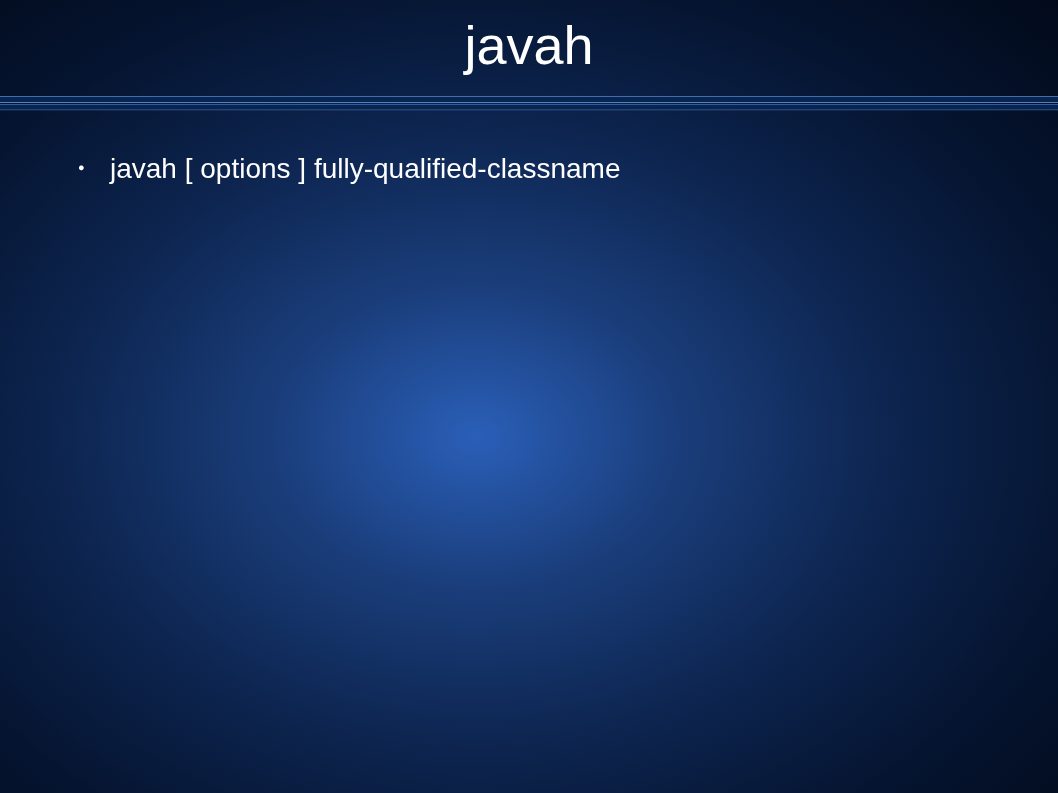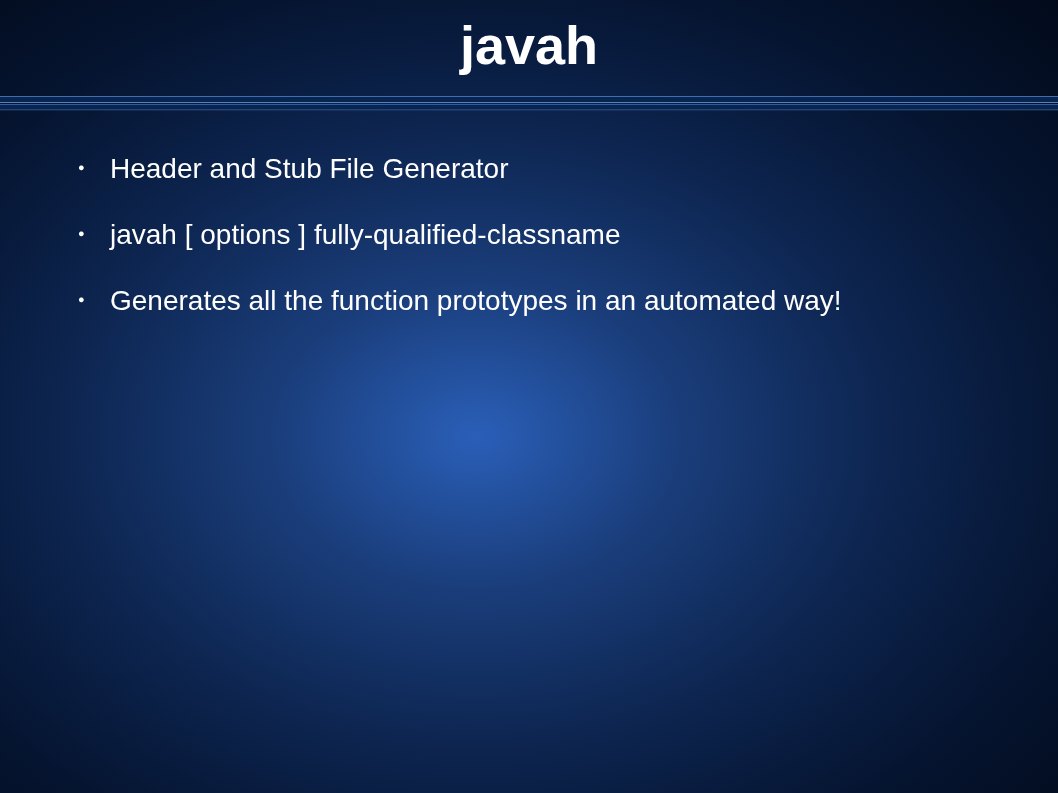--- a/index.html
+++ b/index.html
@@ -26,21 +26,21 @@
 }
 
 .title-area {
   padding-top: 14px;
   padding-bottom: 18px;
   text-align: center;
 }
 
 .title {
   font-size: 54px;
-  font-weight: bold;
+  font-weight: normal;
   color: #ffffff;
 }
 
 .divider {
   width: 100%;
   height: 18px;
   position: relative;
   background: linear-gradient(to bottom,
     transparent 0%,
     transparent 10%,
@@ -88,18 +88,16 @@
 </head>
 <body>
 
 <div class="slide">
   <div class="title-area">
     <h1 class="title">javah</h1>
   </div>
   <div class="divider"></div>
   <div class="content">
     <ul class="bullet-list">
-      <li class="bullet-item"> Header and Stub File Generator</li>
       <li class="bullet-item">javah [ options ] fully-qualified-classname</li>
-      <li class="bullet-item">Generates all the function prototypes in an automated way!</li>
     </ul>
   </div>
 </div>
 
 </body></html>

